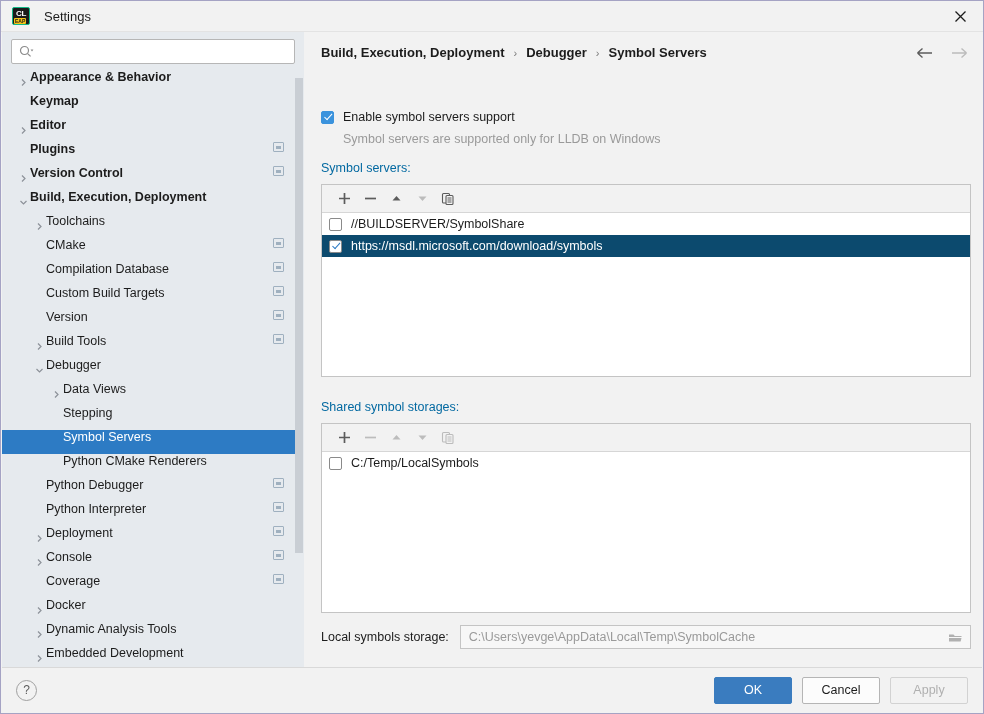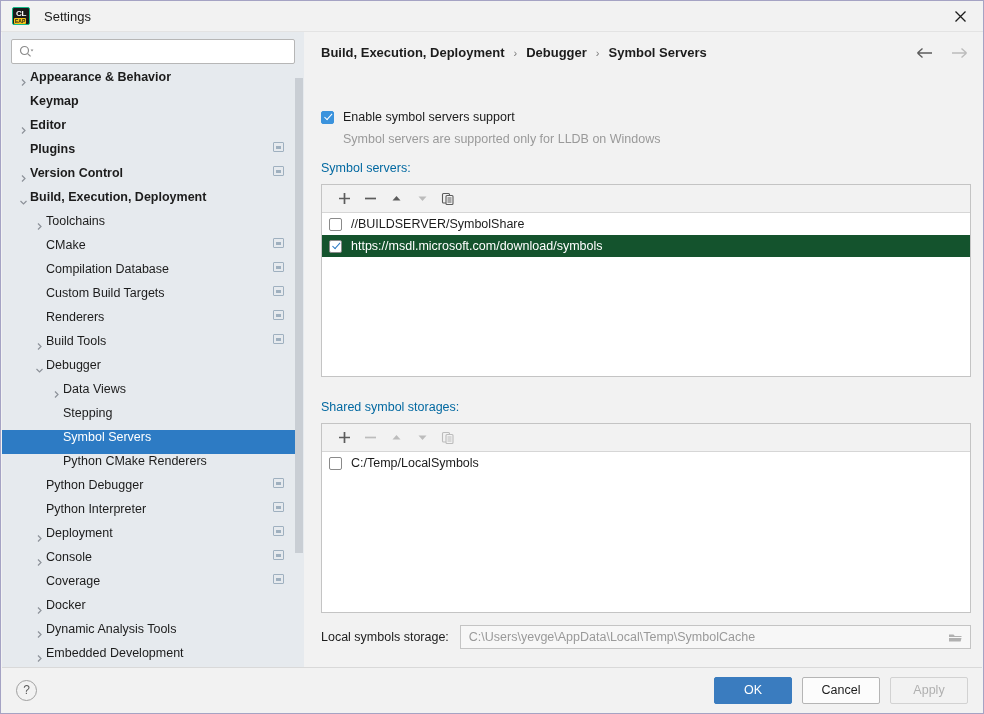--- a/index.html
+++ b/index.html
@@ -214,21 +214,21 @@
   .tb-btn {
     width: 26px; height: 26px;
     display: flex; align-items: center; justify-content: center;
   }
   .list-body { position: relative; }
   .list-row {
     height: 22px;
     display: flex; align-items: center;
     padding-left: 7px;
   }
-  .list-row.selected { background: #14532d; align-items: center; }
+  .list-row.selected { background: #0c4a6e; align-items: center; }
   .list-row .rcb {
     width: 13px; height: 13px;
     border: 1px solid #8a8a8a;
     background: #ffffff;
     border-radius: 2px;
     flex: none;
     display: flex; align-items: center; justify-content: center;
   }
   .list-row .rcb.on:after {
     content: "";
@@ -395,21 +395,21 @@
         </div>
         <div class="tree-row lvl1">
           <span class="arrow empty"></span>
           <span class="label">Custom Build Targets</span>
           <span class="scope-icon">
             <i></i>
           </span>
         </div>
         <div class="tree-row lvl1">
           <span class="arrow empty"></span>
-          <span class="label">Renderers</span>
+          <span class="label">Version</span>
           <span class="scope-icon">
             <i></i>
           </span>
         </div>
         <div class="tree-row lvl1">
           <span class="arrow">
             <svg width="9" height="9" viewBox="0 0 9 9">
               <path d="M3 1.5 L6 4.5 L3 7.5" stroke="#8d9299" stroke-width="1.2" fill="none"></path>
             </svg>
           </span>

